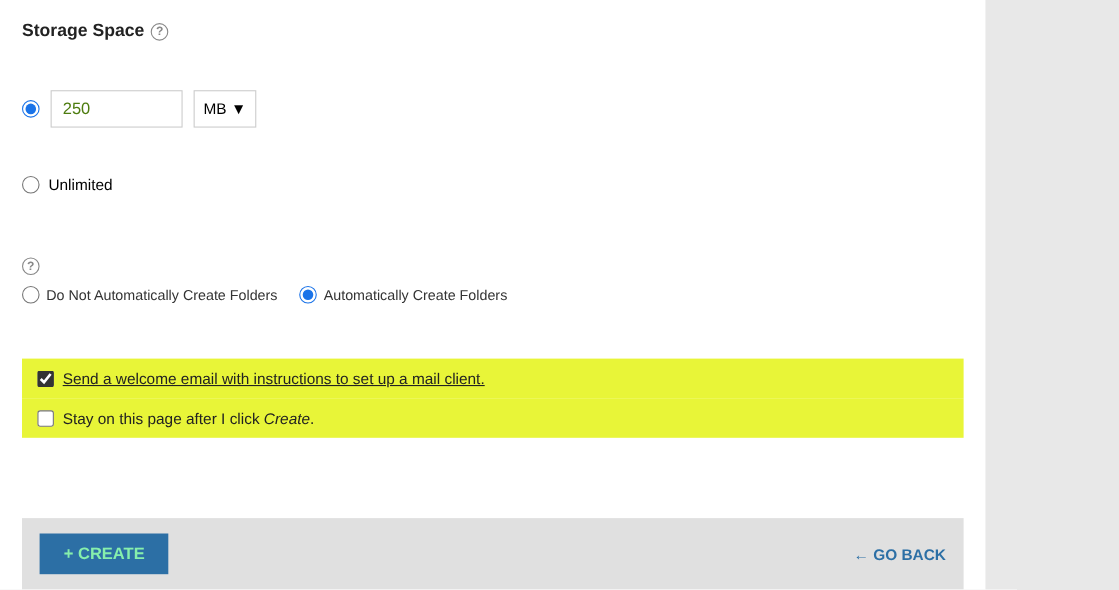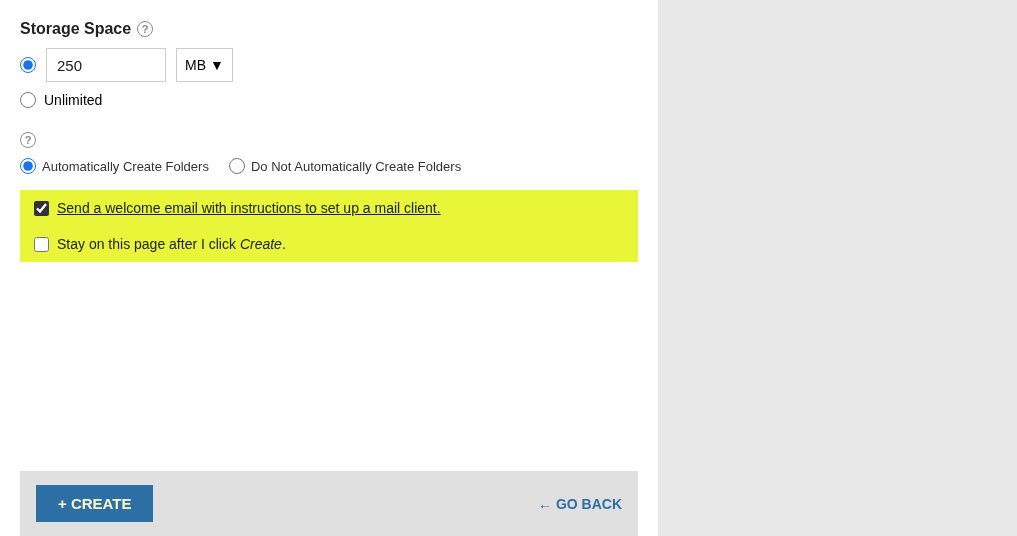--- a/index.html
+++ b/index.html
@@ -13,24 +13,25 @@
       background: #f0f0f0;
       width: 1017px;
       height: 536px;
       overflow: hidden;
       display: flex;
       align-items: stretch;
     }
 
     .main-container {
       background: #ffffff;
-      width: 658px;
+      width: 896px;
       padding: 20px 20px 0 20px;
       display: flex;
       flex-direction: column;
+      gap: 34px;
     }
 
     .section-label {
       font-size: 16px;
       font-weight: bold;
       color: #222;
       margin-bottom: 10px;
       display: flex;
       align-items: center;
       gap: 6px;
@@ -64,21 +65,21 @@
       cursor: pointer;
     }
 
     .storage-input {
       border: 1px solid #ccc;
       padding: 6px 10px;
       font-size: 15px;
       width: 120px;
       height: 34px;
       outline: none;
-      color: #0f172a;
+      color: #4d7c0f;
     }
 
     .unit-dropdown {
       border: 1px solid #ccc;
       background: #fff;
       padding: 6px 8px;
       font-size: 14px;
       height: 34px;
       cursor: pointer;
       display: flex;
@@ -158,21 +159,21 @@
       background: #e0e0e0;
       padding: 14px 16px;
       display: flex;
       align-items: center;
       justify-content: space-between;
       margin-top: auto;
     }
 
     .create-button {
       background: #2c6fa5;
-      color: #fef9c3;
+      color: #86efac;
       border: none;
       padding: 10px 22px;
       font-size: 15px;
       font-weight: bold;
       cursor: pointer;
       display: flex;
       align-items: center;
       gap: 6px;
     }
 
@@ -215,26 +216,26 @@
     <input type="radio" class="radio-btn" name="storage" style="">
     <span class="unlimited-label">Unlimited</span>
   </div>
 
   <div class="auto-folders-section">
     <div class="section-label">
       <span class="help-icon">?</span>
     </div>
     <div class="auto-folders-options">
       <div class="radio-option">
+        <input type="radio" class="radio-btn" name="auto_folders" style="">
+        <span>Do Not Automatically Create Folders</span>
+      </div>
+      <div class="radio-option">
         <input type="radio" class="radio-btn" name="auto_folders" checked="" style="">
         <span>Automatically Create Folders</span>
-      </div>
-      <div class="radio-option">
-        <input type="radio" class="radio-btn" name="auto_folders" style="">
-        <span>Do Not Automatically Create Folders</span>
       </div>
     </div>
   </div>
 
   <div>
     <div class="highlighted-section checkbox-row">
       <input type="checkbox" checked="" style="">
       <span>Send a welcome email with instructions to set up a mail client.</span>
     </div>
     <div class="stay-row checkbox-row">

